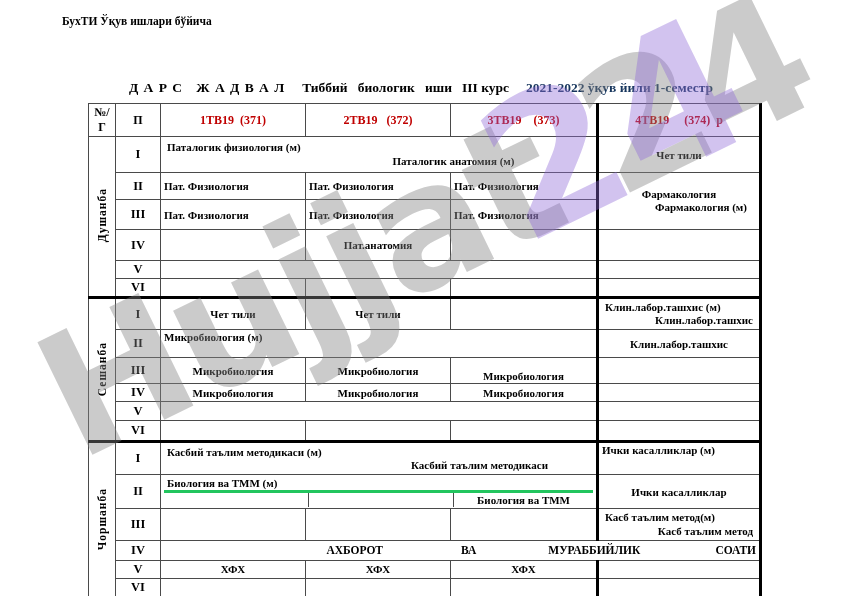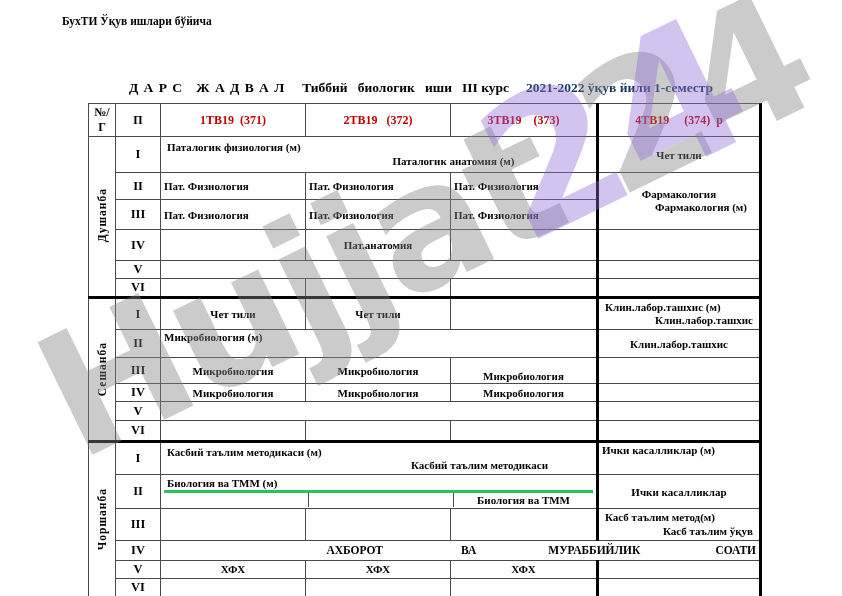--- a/index.html
+++ b/index.html
@@ -221,21 +221,21 @@
       <td class="g4 redge c">Ички касалликлар</td>
     </tr>
     <tr style="height:29px">
       <td class="pcell">III</td>
       <td></td>
       <td></td>
       <td></td>
       <td class="g4 redge nopad">
         <div class="two-line" style="padding:1px 3px;">
           <div class="lft">Касб таълим метод(м)</div>
-          <div class="rgt">Касб таълим ўқув</div>
+          <div class="rgt">Касб таълим метод</div>
         </div>
       </td>
     </tr>
     <tr style="height:20px">
       <td class="pcell">IV</td>
       <td colspan="4" class="redge nopad">
         <div class="info-row">
           <span class="iw1">АХБОРОТ</span>
           <span class="iw2">ВА</span>
           <span class="iw3">МУРАББИЙЛИК</span>

